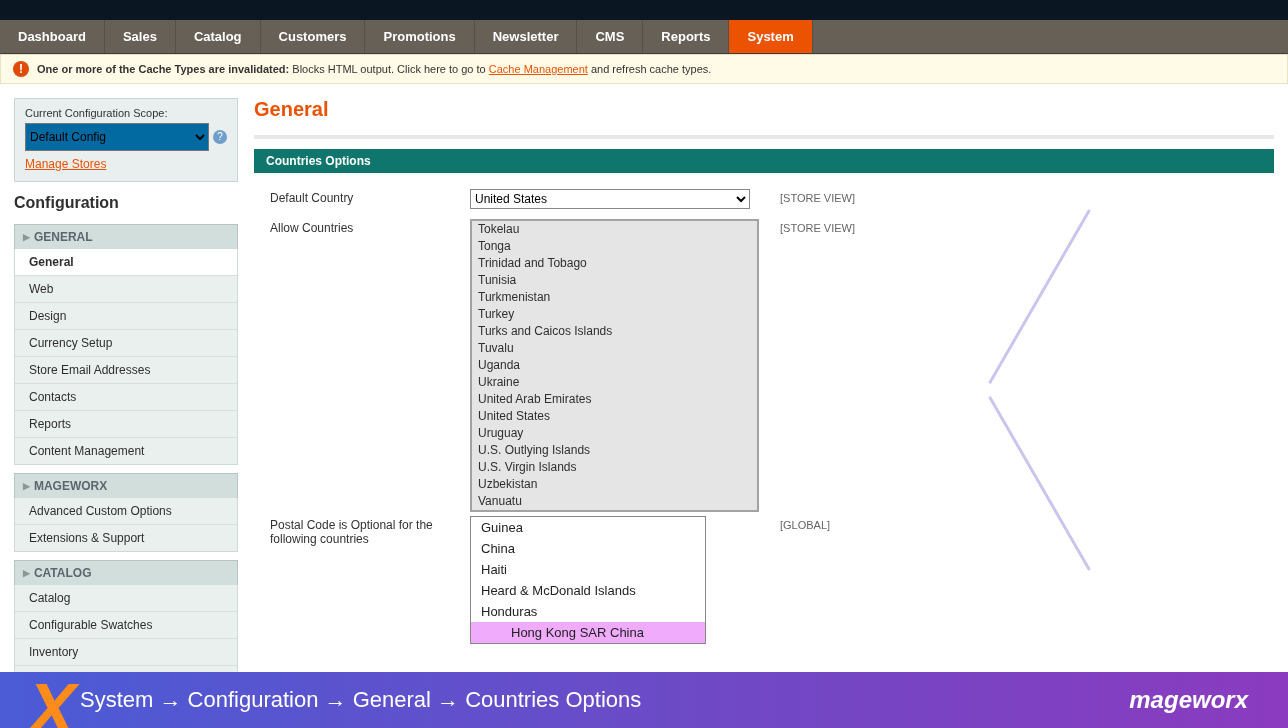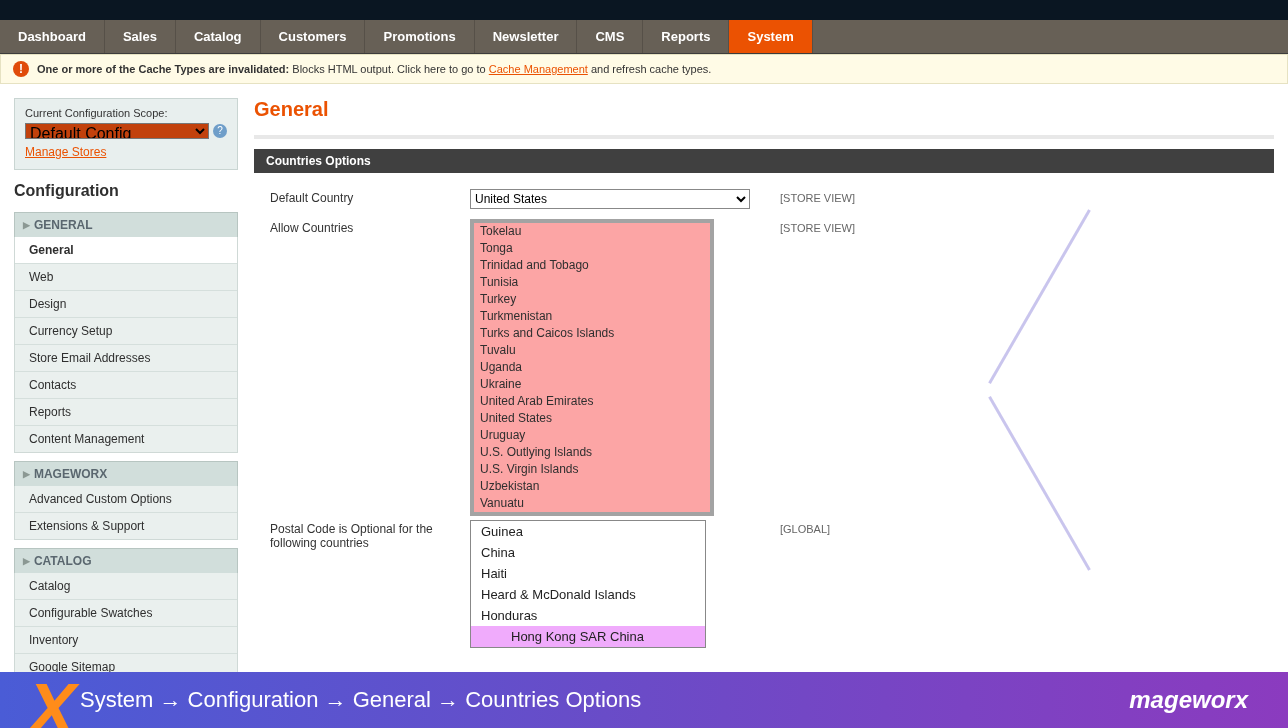--- a/index.html
+++ b/index.html
@@ -11,42 +11,42 @@
 .warning-bar { background: #fffbe6; border: 1px solid #e6e2c2; padding: 6px 12px; display: flex; align-items: center; margin: 0; }
 .warning-icon { width: 16px; height: 16px; background: #e04b0a; border-radius: 50%; color: #fff; text-align: center; font-weight: bold; font-size: 12px; line-height: 16px; margin-right: 8px; flex-shrink: 0; }
 .warning-text { font-size: 11px; color: #333; }
 .warning-text b { font-weight: bold; }
 .warning-text a { color: #eb5202; text-decoration: underline; }
 .content-wrap { display: flex; align-items: flex-start; padding: 14px 14px 0 14px; gap: 16px; }
 .sidebar { width: 224px; flex-shrink: 0; }
 .scope-box { background: #e8efee; border: 1px solid #c9d5d2; padding: 8px 10px 10px 10px; margin-bottom: 12px; }
 .scope-label { font-size: 11px; color: #333; margin-bottom: 4px; }
 .scope-row { display: flex; align-items: center; gap: 4px; }
-.scope-select { flex: 1; font-size: 16px; height: 16px; border: 1px solid #777; background: #c2410c; }
+.scope-select { flex: 1; font-size: 12px; height: 28px; border: 1px solid #777; background: #0369a1; }
 .help-icon { width: 14px; height: 14px; border-radius: 50%; background: #6f9ec9; color: #fff; font-size: 10px; text-align: center; line-height: 14px; cursor: pointer; }
 .scope-link { color: #eb5202; text-decoration: underline; font-size: 12px; display: inline-block; margin-top: 6px; cursor: pointer; }
 .config-title { font-size: 16px; font-weight: bold; color: #2f2f2f; margin: 8px 0 12px 0; }
 .side-head { background: #d1dedb; border: 1px solid #b7c5c1; border-bottom: none; padding: 5px 8px; font-size: 12px; font-weight: bold; color: #5a676f; display: flex; align-items: center; gap: 4px; }
 .side-head .tri { font-size: 9px; color: #8b9893; }
 .side-list { border: 1px solid #cfd9d6; border-top: none; background: #eaf0ee; }
 .side-list .si { padding: 6px 10px 6px 14px; font-size: 12px; color: #2f2f2f; border-top: 1px solid #d5dfdc; cursor: pointer; }
 .side-list .si:first-child { border-top: none; }
 .side-list .si.active { background: #fff; font-weight: bold; }
 .side-block { margin-bottom: 8px; }
 .main { flex: 1; min-width: 0; }
 .page-title { color: #eb5202; font-size: 20px; font-weight: bold; margin-bottom: 14px; }
 .title-underline { height: 4px; background: #e8e8e8; margin-bottom: 10px; }
-.section-head { background: #404040; color: #fff; font-weight: bold; padding: 5px 12px; font-size: 12px; }
+.section-head { background: #0f766e; color: #fff; font-weight: bold; padding: 5px 12px; font-size: 12px; }
 .form-area { padding: 16px 0 0 16px; }
 .form-row { display: flex; align-items: flex-start; margin-bottom: 10px; }
 .form-label { width: 200px; font-size: 12px; color: #333; padding-top: 2px; }
 .form-control-col { width: 280px; }
 .form-scope-col { margin-left: 30px; font-size: 11px; color: #666; padding-top: 3px; }
 .std-select { width: 100%; height: 20px; font-size: 12px; border: 1px solid #888; background: #fff; }
-.multiselect { width: 244px; border: 4px solid #a3a3a3; background: #fca5a5; position: relative; }
+.multiselect { width: 289px; border: 2px solid #a3a3a3; background: #e5e5e5; position: relative; }
 .ms-inner { max-height: 300px; overflow-y: scroll; }
 .ms-opt { font-size: 12px; padding: 1px 6px; cursor: pointer; line-height: 15px; }
 .ms-opt.selected { background: #1e90ff; color: #fff; }
 .postal-multiselect { width: 236px; border: 1px solid #888; background: #fff; }
 .pm-inner { max-height: 175px; overflow-y: scroll; }
 .pm-opt { font-size: 13px; padding: 3px 10px; cursor: pointer; color: #222; }
 .pm-opt.sel { background: #f0abfc; padding-left: 40px; }
 .bottom-banner { position: fixed; bottom: 0; left: 0; right: 0; height: 56px; background: linear-gradient(90deg, #4a5cd6 0%, #6b4bc7 50%, #8b3bbf 100%); display: flex; align-items: center; justify-content: space-between; padding: 0 40px 0 80px; }
 .banner-x { position: absolute; left: 28px; bottom: 0; font-size: 72px; font-weight: bold; color: #ff8c1a; line-height: 0.7; transform: translateY(6px); font-style: italic; }
 .banner-path { color: #fff; font-size: 22px; }
@@ -154,22 +154,22 @@
 
       <div class="form-row">
         <div class="form-label">Allow Countries</div>
         <div class="form-control-col">
           <div class="multiselect">
             <div class="ms-inner" id="allow-ms">
                 <div class="ms-opt">Tokelau</div>
                 <div class="ms-opt">Tonga</div>
                 <div class="ms-opt">Trinidad and Tobago</div>
                 <div class="ms-opt">Tunisia</div>
+                <div class="ms-opt">Turkmenistan</div>
                 <div class="ms-opt">Turkey</div>
-                <div class="ms-opt">Turkmenistan</div>
                 <div class="ms-opt">Turks and Caicos Islands</div>
                 <div class="ms-opt">Tuvalu</div>
                 <div class="ms-opt">Uganda</div>
                 <div class="ms-opt">Ukraine</div>
                 <div class="ms-opt">United Arab Emirates</div>
                 <div class="ms-opt">United States</div>
                 <div class="ms-opt">Uruguay</div>
                 <div class="ms-opt">U.S. Outlying Islands</div>
                 <div class="ms-opt">U.S. Virgin Islands</div>
                 <div class="ms-opt">Uzbekistan</div>

